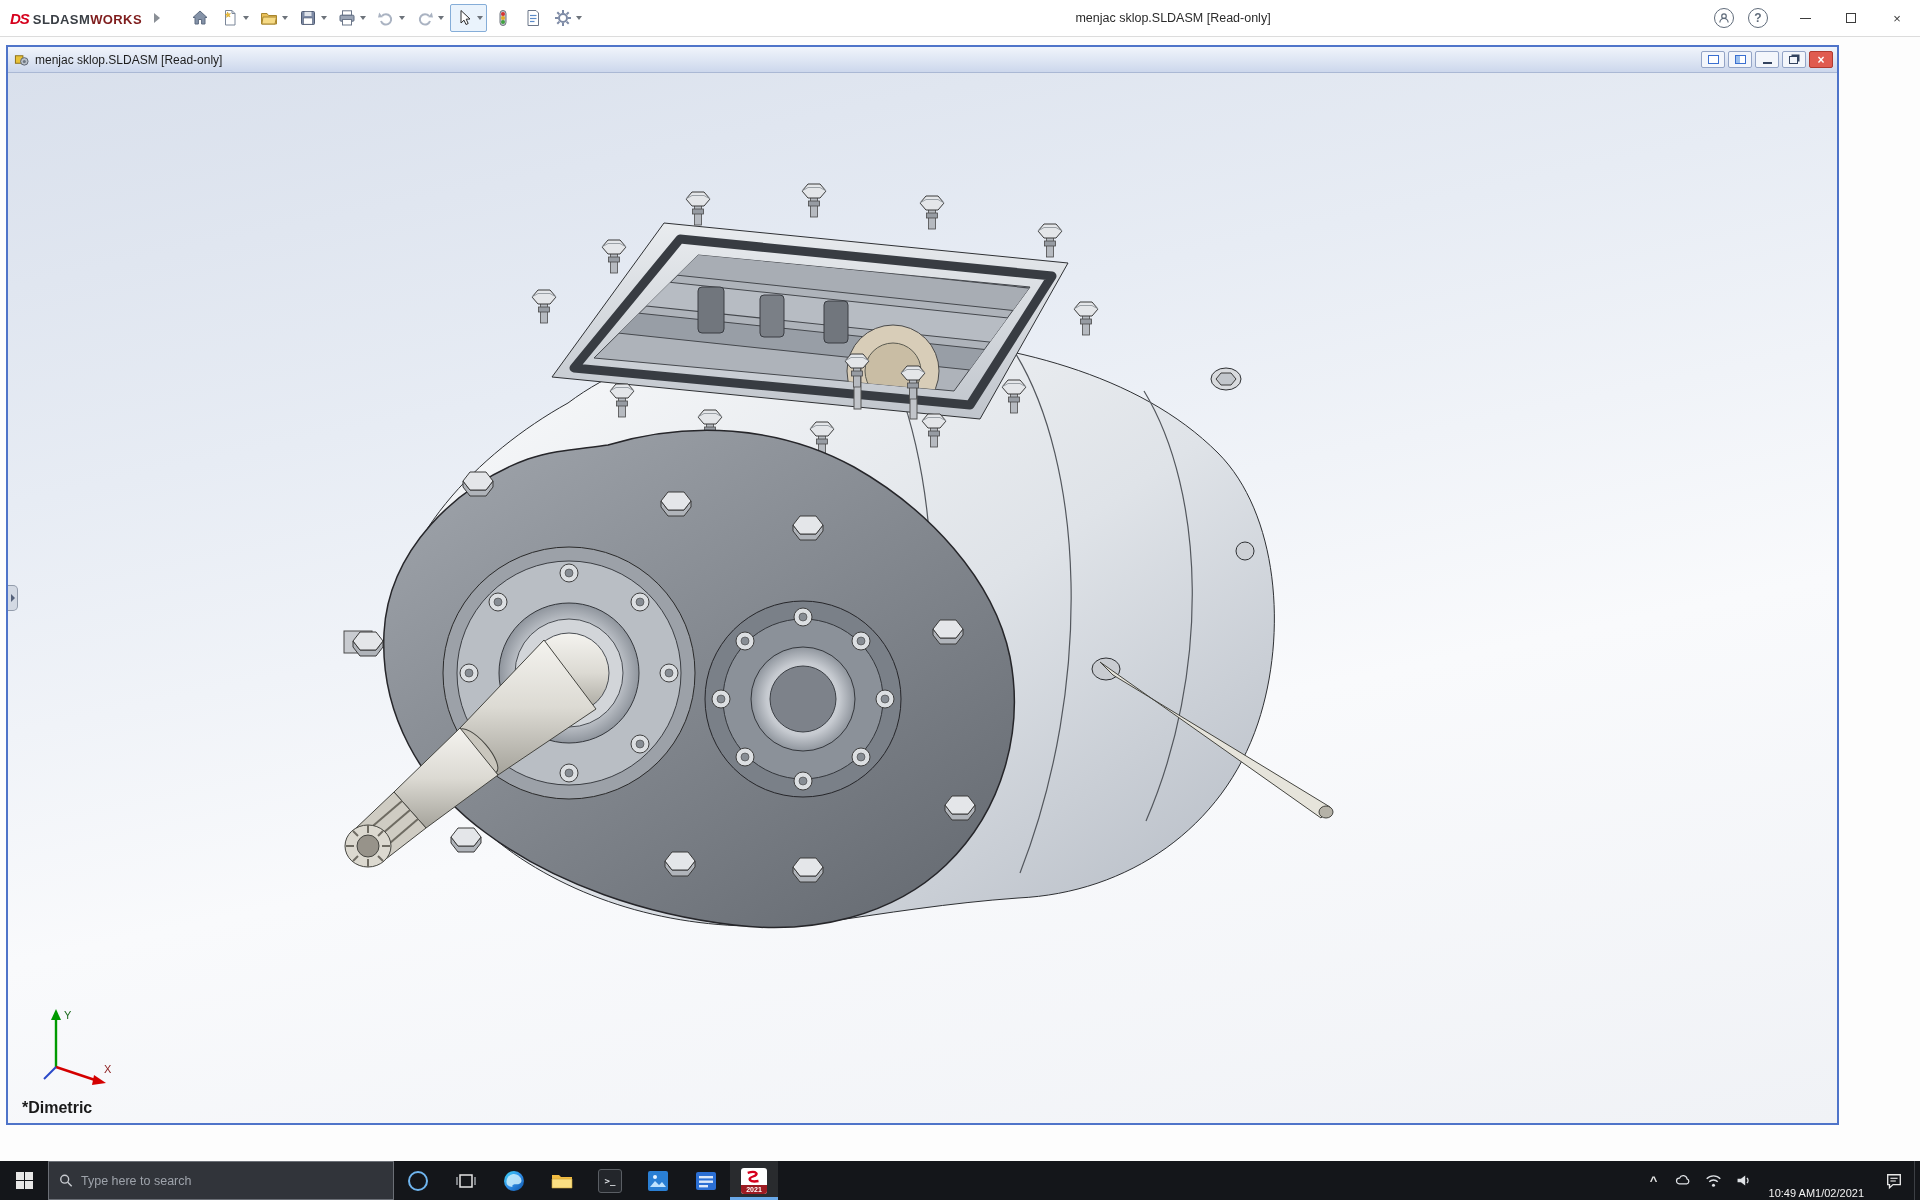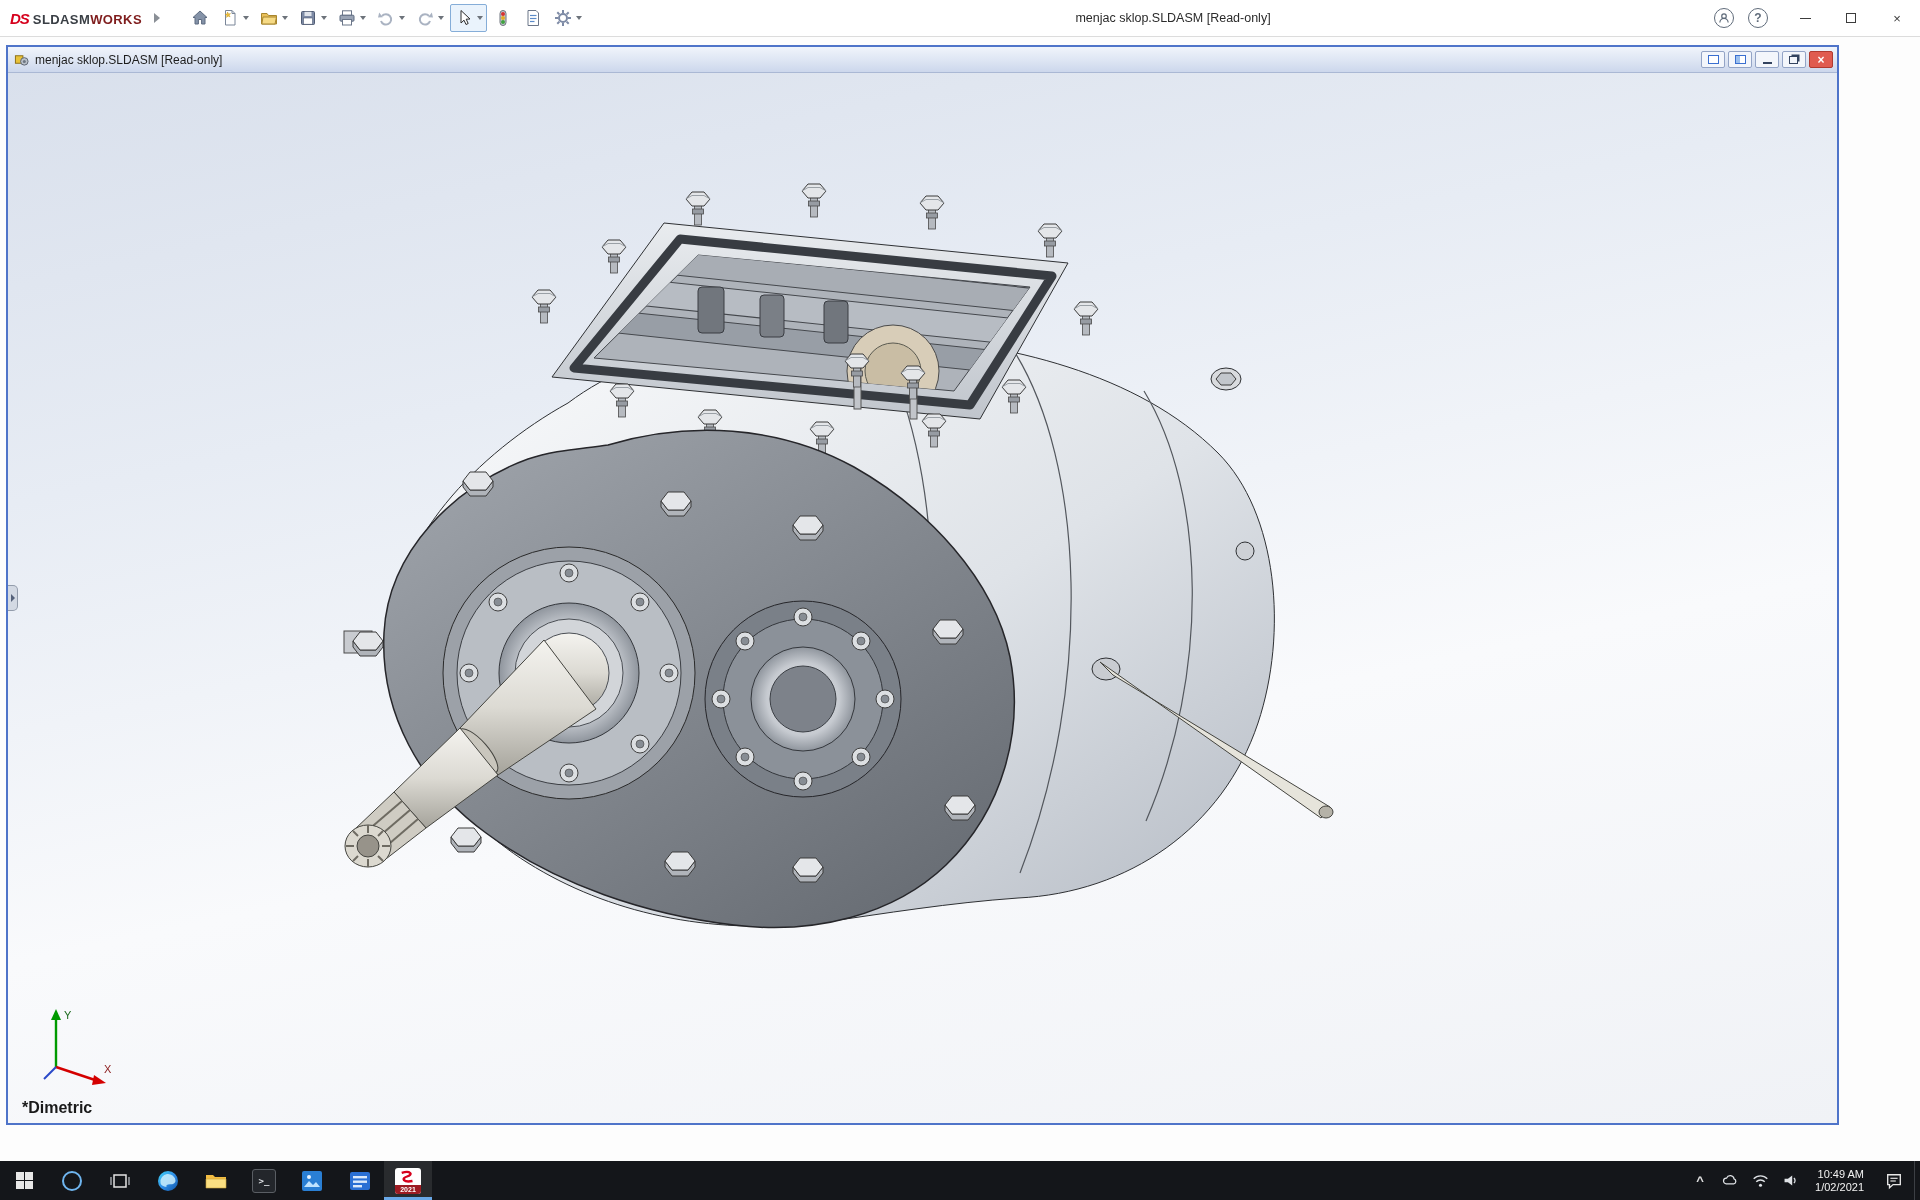--- a/index.html
+++ b/index.html
@@ -56,21 +56,21 @@
   .cortana-ring { width:20px; height:20px; border-radius:50%; border:2.2px solid #6fb5ef; }
   .app-ic { width:24px; height:24px; }
   .term-ic { width:24px; height:24px; background:#23262b; border:1px solid #5a5e64; border-radius:3px; color:#dfe2e6; font-size:9px; font-weight:bold; display:flex; align-items:center; justify-content:center; font-family:"DejaVu Sans Mono",monospace; }
   .sw-ic { width:26px; height:26px; background:#fff; border-radius:3px; display:flex; flex-direction:column; overflow:hidden; }
   .sw-ic .sw-top { flex:1; display:flex; align-items:center; justify-content:center; }
   .sw-ic .sw-band { height:9px; background:#9d1b22; color:#fff; font-size:7px; text-align:center; line-height:9px; font-weight:bold; }
   .tb-active { background:rgba(255,255,255,.09); box-shadow:inset 0 -3px 0 #69a8e8; }
   .tray { margin-left:auto; display:flex; align-items:stretch; }
   .tray .tb-item { width:30px; }
   .chev { font-size:13px; font-weight:bold; color:#e0e0e0; }
-  .clock { display:flex; flex-direction:column; justify-content:center; align-items:flex-end; padding:0 10px; font-size:11px; line-height:13px; color:#f2f2f2; }
+  .clock { display:flex; flex-direction:row; justify-content:center; align-items:flex-end; padding:0 10px; font-size:11px; line-height:13px; color:#f2f2f2; }
   .show-desktop { width:6px; border-left:1px solid #3c3f44; }
   svg .ol { stroke:#2e3033; stroke-width:1; }
 </style>
 </head>
 <body>
 
 <div class="titlebar">
   <div class="logo">
     <span class="mark">DS</span>
       <span class="solid">SLDASM</span>
@@ -392,20 +392,27 @@
 
 <div class="taskbar">
   <div class="tb-item start">
     <svg viewBox="0 0 17 17">
       <rect x="0" y="0" width="8" height="8" fill="#e8e8e8"></rect>
         <rect x="9" y="0" width="8" height="8" fill="#e8e8e8"></rect>
       <rect x="0" y="9" width="8" height="8" fill="#e8e8e8"></rect>
         <rect x="9" y="9" width="8" height="8" fill="#e8e8e8"></rect>
     </svg>
   </div>
+  <div class="search">
+    <svg width="15" height="15" viewBox="0 0 16 16">
+      <circle cx="6.5" cy="6.5" r="4.5" fill="none" stroke="#c8cbd0" stroke-width="1.6"></circle>
+      <line x1="10" y1="10" x2="14.5" y2="14.5" stroke="#c8cbd0" stroke-width="1.6"></line>
+    </svg>
+    <input type="text" placeholder="Type here to search" style="">
+  </div>
   <div class="tb-item">
       <span class="cortana-ring"></span>
     </div>
   <div class="tb-item">
     <svg width="20" height="20" viewBox="0 0 20 20">
       <rect x="4" y="4" width="12" height="12" fill="none" stroke="#e4e4e4" stroke-width="1.5"></rect>
       <line x1="1" y1="6" x2="1" y2="14" stroke="#9fa3a8" stroke-width="1.5"></line>
       <line x1="19" y1="6" x2="19" y2="14" stroke="#9fa3a8" stroke-width="1.5"></line>
     </svg>
   </div>

